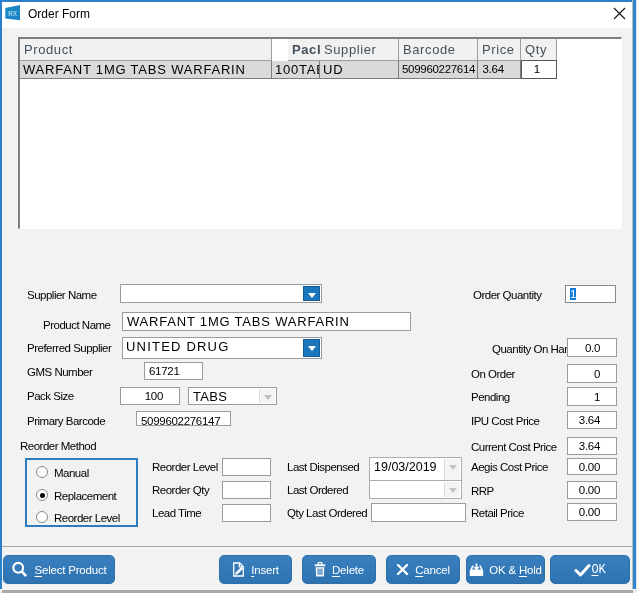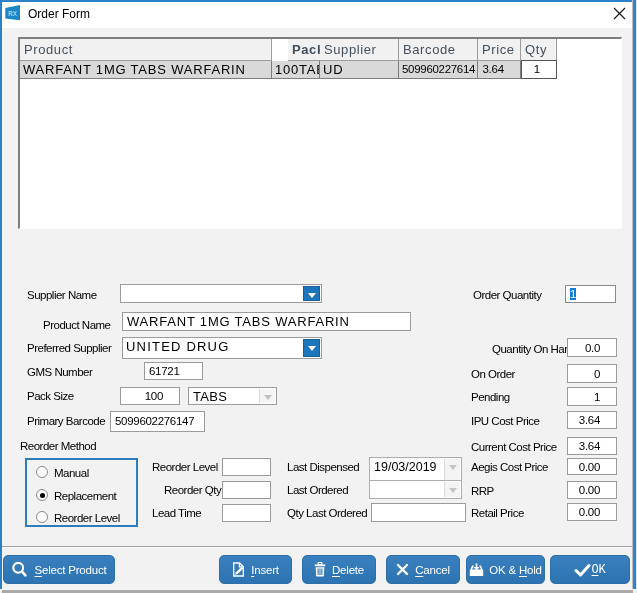--- a/index.html
+++ b/index.html
@@ -101,21 +101,21 @@
   </div>
   <div class="abs tb" style="left:120px;top:362px;width:59px;height:18px;line-height:17px;font-size:11.5px;letter-spacing:-0.3px;margin-left:24px;">61721</div>
   <div class="abs tb num" style="left:120px;top:387px;width:60px;height:18px;line-height:17px;">100</div>
   <div class="abs combo" style="left:188px;top:387px;width:89px;height:18px;font-size:13px;letter-spacing:.3px;line-height:17px;padding-left:4px;">TABS
     <div class="gbtn">
         <svg width="10" height="8" viewBox="0 0 10 8">
           <polygon points="1,1 9,1 5,6" fill="#c0c0c0"></polygon>
         </svg>
       </div>
   </div>
-  <div class="abs tb" style="left:110px;top:411px;width:95px;height:21px;line-height:18px;font-size:11.5px;letter-spacing:-0.3px;">5099602276147</div>
+  <div class="abs tb" style="left:136px;top:411px;width:95px;height:15px;line-height:18px;font-size:11.5px;letter-spacing:-0.3px;">5099602276147</div>
 
   <div class="abs lab" style="left:473px;top:288px;">Order Quantity</div>
   <div class="abs tb" style="left:565px;top:285px;width:51px;height:18px;line-height:16px;font-size:11.5px;letter-spacing:-0.3px;border-color:#8a8a8a;line-height:16px;"><span style="background:#0f7bd7;color:#fff;">1</span></div>
 
   <div class="abs lab" style="left:492px;top:342px;">Quantity On Hand</div>
   <div class="abs lab" style="left:471px;top:367px;">On Order</div>
   <div class="abs lab" style="left:471px;top:390px;">Pending</div>
   <div class="abs lab" style="left:471px;top:414px;">IPU Cost Price</div>
   <div class="abs lab" style="left:471px;top:440px;">Current Cost Price</div>
   <div class="abs lab" style="left:471px;top:460px;">Aegis Cost Price</div>
@@ -133,21 +133,21 @@
 
   <div class="abs" style="left:25px;top:458px;width:113px;height:69px;border:2px solid #2e7cc0;box-sizing:border-box;"></div>
   <div class="abs radio" style="left:36px;top:466px;"></div>
   <div class="abs lab" style="left:54px;top:466px;">Manual</div>
   <div class="abs radio on" style="left:36px;top:489px;"></div>
   <div class="abs lab" style="left:54px;top:489px;">Replacement</div>
   <div class="abs radio" style="left:36px;top:511px;"></div>
   <div class="abs lab" style="left:54px;top:511px;">Reorder Level</div>
 
   <div class="abs lab" style="left:152px;top:460px;">Reorder Level</div>
-  <div class="abs lab" style="left:164px;top:483px;">Reorder Qty</div>
+  <div class="abs lab" style="left:152px;top:483px;">Reorder Qty</div>
   <div class="abs lab" style="left:152px;top:506px;">Lead Time</div>
   <div class="abs tb" style="left:222px;top:458px;width:49px;height:18px;"></div>
   <div class="abs tb" style="left:222px;top:481px;width:49px;height:18px;"></div>
   <div class="abs tb" style="left:222px;top:504px;width:49px;height:18px;"></div>
 
   <div class="abs lab" style="left:287px;top:460px;">Last Dispensed</div>
   <div class="abs lab" style="left:287px;top:483px;">Last Ordered</div>
   <div class="abs lab" style="left:287px;top:506px;">Qty Last Ordered</div>
   <div class="abs combo" style="left:369px;top:457px;width:93px;height:36px;border-color:#adadad;font-size:12.5px;letter-spacing:0;line-height:18px;padding-left:4px;">19/03/2019
     <div class="gbtn">

